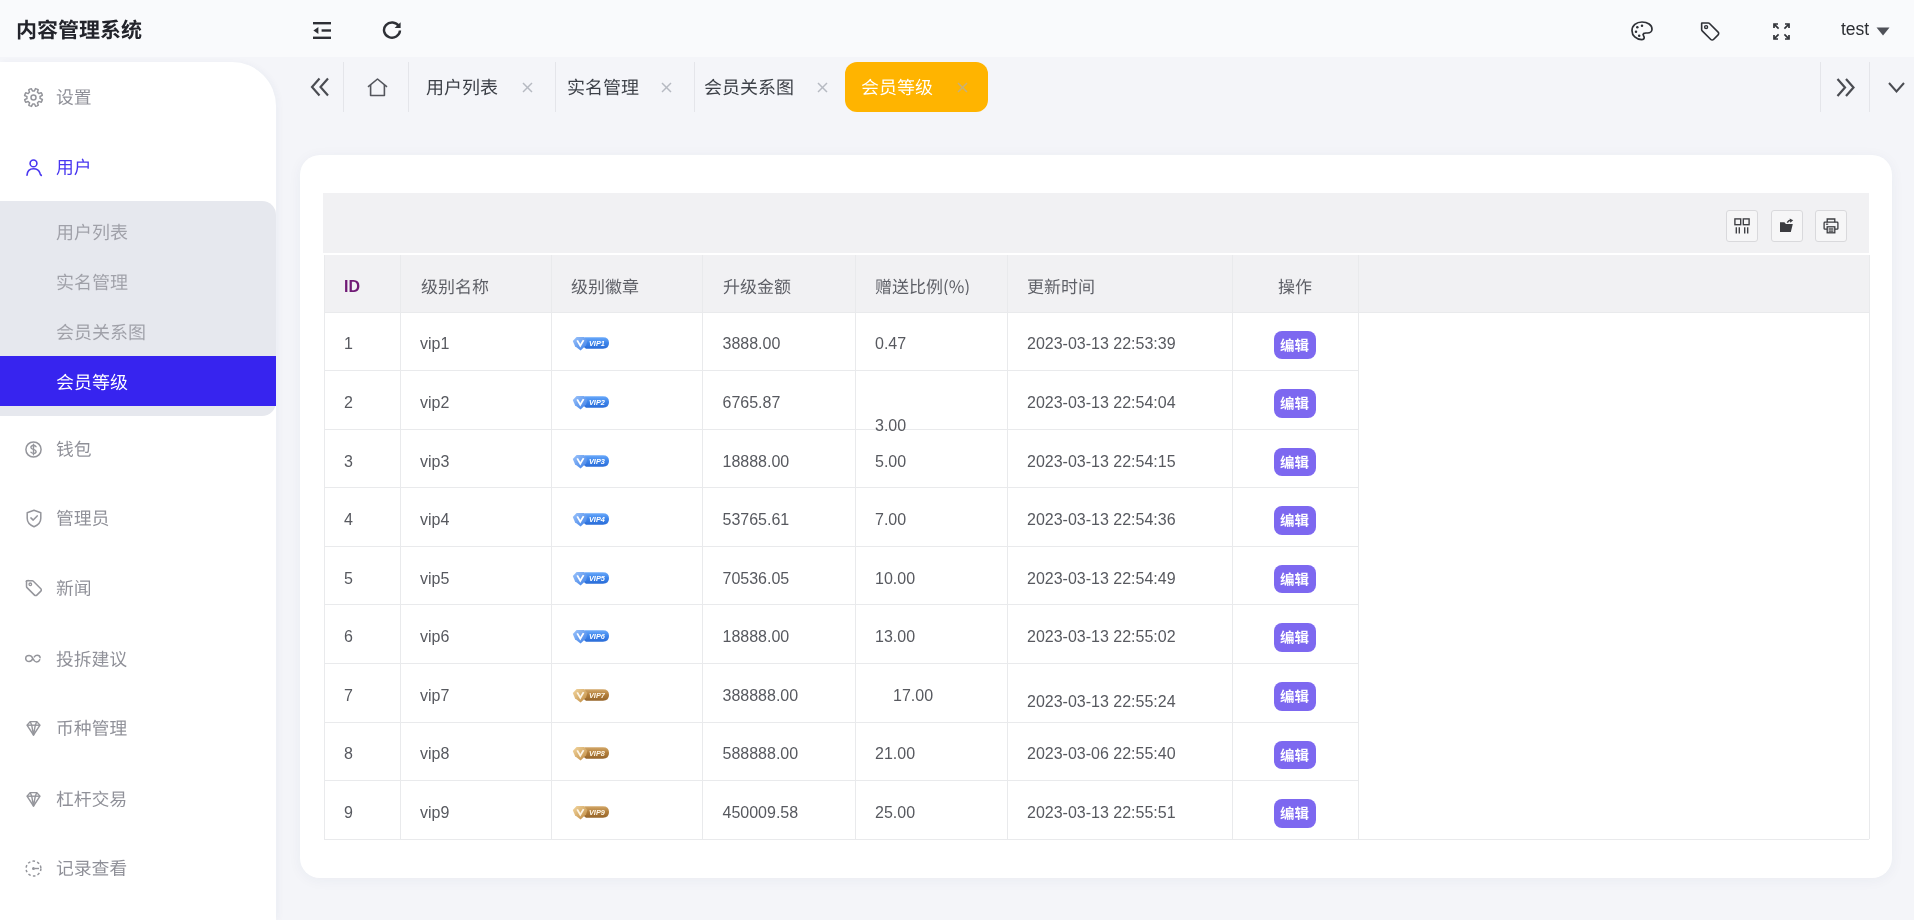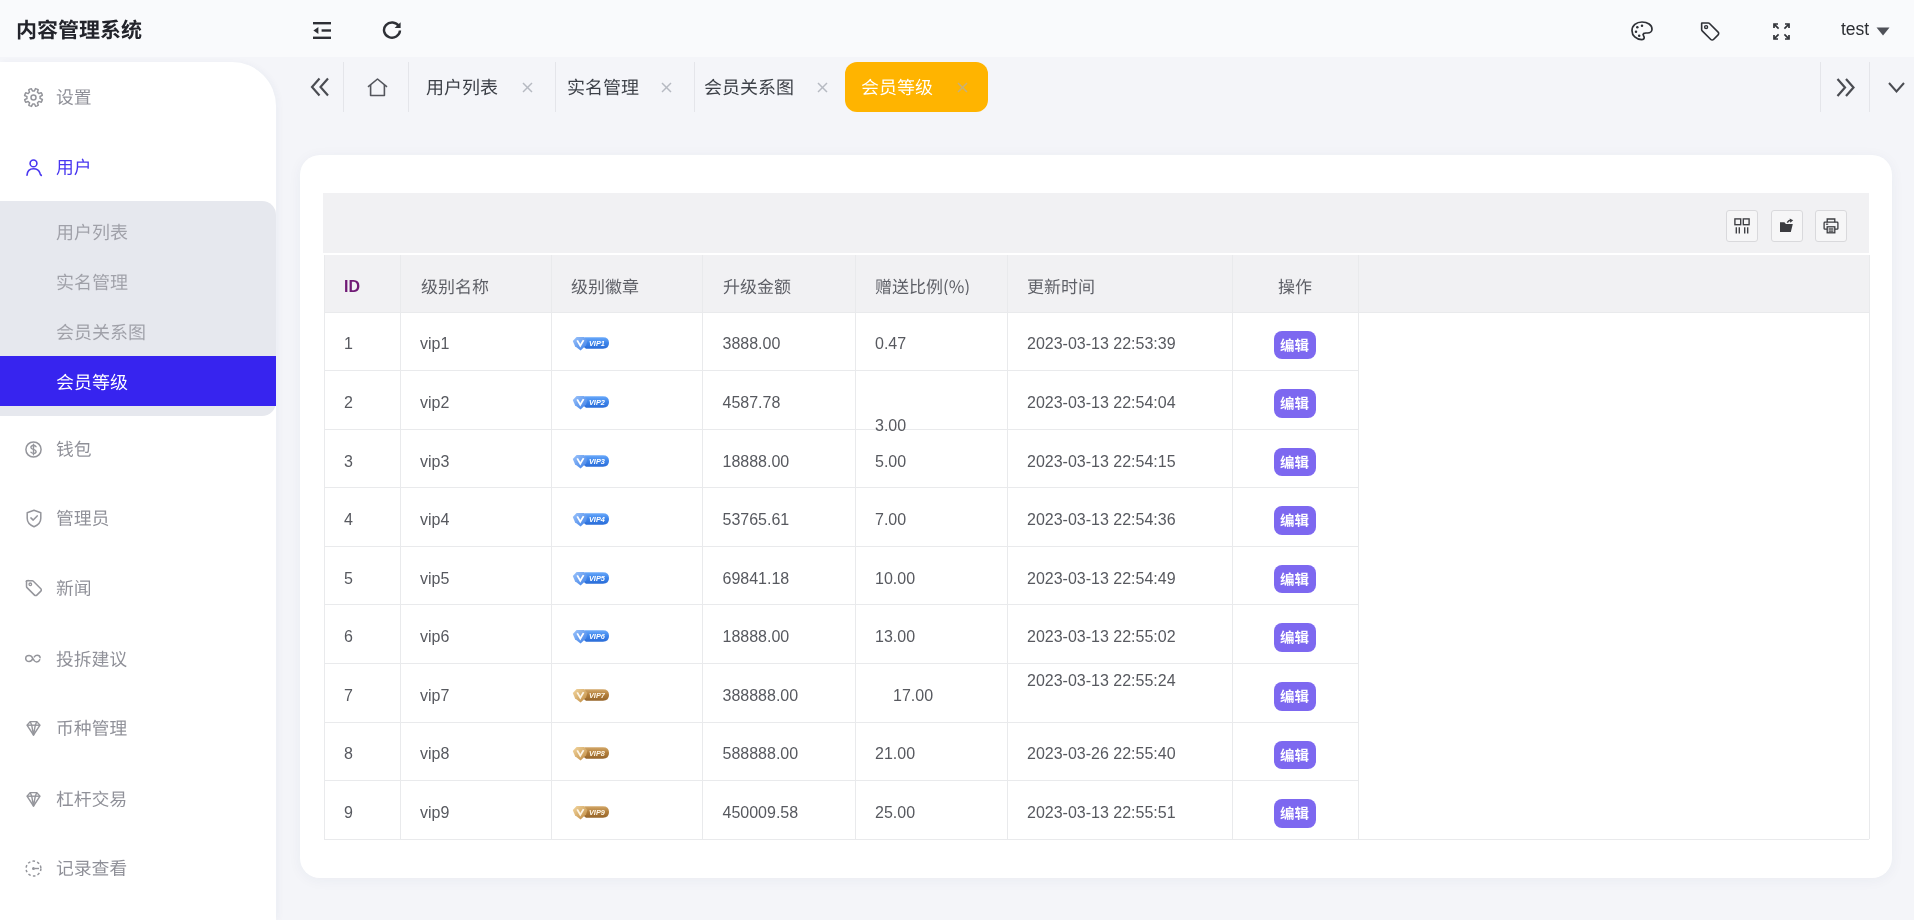--- a/index.html
+++ b/index.html
@@ -341,21 +341,21 @@
     <use href="#g-bianji" fill="#ffffff"></use>
   </svg>
 <div class="t" style="left:344px;top:394.94px;font-size:16px;line-height:16px;color:#57595f;font-weight:400;">2</div>
 <div class="t" style="left:420px;top:394.94px;font-size:16px;line-height:16px;color:#57595f;font-weight:400;">vip2</div>
 <svg class="ic" style="left:572px;top:394.94px" width="38" height="15" viewBox="0 0 38 15">
     <path d="M12.5,1.3 H31 Q37,1.3 37,7 Q37,12.7 31,12.7 H14 L10,9.5 Z" fill="url(#bb)"></path>
     <path d="M4.6,1 L12,1 L15.4,4.8 L14.2,9.3 L8.6,14.4 L3,10.2 L0.8,4.9 Z" fill="url(#bd)"></path>
     <path d="M5.2,4.4 L8.3,9.8 L11.6,4.1" stroke="#fff" stroke-width="1.8" fill="none"></path>
     <text x="17" y="10" font-family="Liberation Sans,sans-serif" font-size="7.3" font-style="italic" font-weight="bold" fill="#fff">VIP2</text>
   </svg>
-<div class="t" style="left:722.5px;top:394.94px;font-size:16px;line-height:16px;color:#57595f;font-weight:400;">4587.78</div>
+<div class="t" style="left:722.5px;top:394.94px;font-size:16px;line-height:16px;color:#57595f;font-weight:400;">6765.87</div>
 <div class="t" style="left:875px;top:394.94px;font-size:16px;line-height:16px;color:#57595f;font-weight:400;margin-top:23px;">3.00</div>
 <div class="t" style="left:1027px;top:394.94px;font-size:16px;line-height:16px;color:#57595f;font-weight:400;">2023-03-13 22:54:04</div>
 <div class="abs" style="left:1273.5px;top:389.24px;width:42px;height:28.5px;background:#7d68f0;border-radius:8px"></div>
 <svg class="z" style="left:1280.2px;top:396.2px;width:29px;height:14.5px" viewBox="0 0 2000 1000">
     <use href="#g-bianji" fill="#ffffff"></use>
   </svg>
 <div class="t" style="left:344px;top:453.5px;font-size:16px;line-height:16px;color:#57595f;font-weight:400;">3</div>
 <div class="t" style="left:420px;top:453.5px;font-size:16px;line-height:16px;color:#57595f;font-weight:400;">vip3</div>
 <svg class="ic" style="left:572px;top:453.5px" width="38" height="15" viewBox="0 0 38 15">
     <path d="M12.5,1.3 H31 Q37,1.3 37,7 Q37,12.7 31,12.7 H14 L10,9.5 Z" fill="url(#bb)"></path>
@@ -386,21 +386,21 @@
     <use href="#g-bianji" fill="#ffffff"></use>
   </svg>
 <div class="t" style="left:344px;top:570.62px;font-size:16px;line-height:16px;color:#57595f;font-weight:400;">5</div>
 <div class="t" style="left:420px;top:570.62px;font-size:16px;line-height:16px;color:#57595f;font-weight:400;">vip5</div>
 <svg class="ic" style="left:572px;top:570.62px" width="38" height="15" viewBox="0 0 38 15">
     <path d="M12.5,1.3 H31 Q37,1.3 37,7 Q37,12.7 31,12.7 H14 L10,9.5 Z" fill="url(#bb)"></path>
     <path d="M4.6,1 L12,1 L15.4,4.8 L14.2,9.3 L8.6,14.4 L3,10.2 L0.8,4.9 Z" fill="url(#bd)"></path>
     <path d="M5.2,4.4 L8.3,9.8 L11.6,4.1" stroke="#fff" stroke-width="1.8" fill="none"></path>
     <text x="17" y="10" font-family="Liberation Sans,sans-serif" font-size="7.3" font-style="italic" font-weight="bold" fill="#fff">VIP5</text>
   </svg>
-<div class="t" style="left:722.5px;top:570.62px;font-size:16px;line-height:16px;color:#57595f;font-weight:400;">69841.18</div>
+<div class="t" style="left:722.5px;top:570.62px;font-size:16px;line-height:16px;color:#57595f;font-weight:400;">70536.05</div>
 <div class="t" style="left:875px;top:570.62px;font-size:16px;line-height:16px;color:#57595f;font-weight:400;">10.00</div>
 <div class="t" style="left:1027px;top:570.62px;font-size:16px;line-height:16px;color:#57595f;font-weight:400;">2023-03-13 22:54:49</div>
 <div class="abs" style="left:1273.5px;top:564.92px;width:42px;height:28.5px;background:#7d68f0;border-radius:8px"></div>
 <svg class="z" style="left:1280.2px;top:571.88px;width:29px;height:14.5px" viewBox="0 0 2000 1000">
     <use href="#g-bianji" fill="#ffffff"></use>
   </svg>
 <div class="t" style="left:344px;top:629.18px;font-size:16px;line-height:16px;color:#57595f;font-weight:400;">6</div>
 <div class="t" style="left:420px;top:629.18px;font-size:16px;line-height:16px;color:#57595f;font-weight:400;">vip6</div>
 <svg class="ic" style="left:572px;top:629.18px" width="38" height="15" viewBox="0 0 38 15">
     <path d="M12.5,1.3 H31 Q37,1.3 37,7 Q37,12.7 31,12.7 H14 L10,9.5 Z" fill="url(#bb)"></path>
@@ -418,36 +418,36 @@
 <div class="t" style="left:344px;top:687.74px;font-size:16px;line-height:16px;color:#57595f;font-weight:400;">7</div>
 <div class="t" style="left:420px;top:687.74px;font-size:16px;line-height:16px;color:#57595f;font-weight:400;">vip7</div>
 <svg class="ic" style="left:572px;top:687.74px" width="38" height="15" viewBox="0 0 38 15">
     <path d="M12.5,1.3 H31 Q37,1.3 37,7 Q37,12.7 31,12.7 H14 L10,9.5 Z" fill="url(#gb)"></path>
     <path d="M4.6,1 L12,1 L15.4,4.8 L14.2,9.3 L8.6,14.4 L3,10.2 L0.8,4.9 Z" fill="url(#gd2)"></path>
     <path d="M5.2,4.4 L8.3,9.8 L11.6,4.1" stroke="#fdf6e8" stroke-width="1.8" fill="none"></path>
     <text x="17" y="10" font-family="Liberation Sans,sans-serif" font-size="7.3" font-style="italic" font-weight="bold" fill="#fdf6e8">VIP7</text>
   </svg>
 <div class="t" style="left:722.5px;top:687.74px;font-size:16px;line-height:16px;color:#57595f;font-weight:400;">388888.00</div>
 <div class="t" style="left:875px;top:687.74px;font-size:16px;line-height:16px;color:#57595f;font-weight:400;margin-left:18px;">17.00</div>
-<div class="t" style="left:1027px;top:673px;font-size:16px;line-height:16px;color:#57595f;font-weight:400;">2023-03-13 22:55:24</div>
+<div class="t" style="left:1027px;top:694px;font-size:16px;line-height:16px;color:#57595f;font-weight:400;">2023-03-13 22:55:24</div>
 <div class="abs" style="left:1273.5px;top:682.04px;width:42px;height:28.5px;background:#7d68f0;border-radius:8px"></div>
 <svg class="z" style="left:1280.2px;top:689px;width:29px;height:14.5px" viewBox="0 0 2000 1000">
     <use href="#g-bianji" fill="#ffffff"></use>
   </svg>
 <div class="t" style="left:344px;top:746.3px;font-size:16px;line-height:16px;color:#57595f;font-weight:400;">8</div>
 <div class="t" style="left:420px;top:746.3px;font-size:16px;line-height:16px;color:#57595f;font-weight:400;">vip8</div>
 <svg class="ic" style="left:572px;top:746.3px" width="38" height="15" viewBox="0 0 38 15">
     <path d="M12.5,1.3 H31 Q37,1.3 37,7 Q37,12.7 31,12.7 H14 L10,9.5 Z" fill="url(#gb)"></path>
     <path d="M4.6,1 L12,1 L15.4,4.8 L14.2,9.3 L8.6,14.4 L3,10.2 L0.8,4.9 Z" fill="url(#gd2)"></path>
     <path d="M5.2,4.4 L8.3,9.8 L11.6,4.1" stroke="#fdf6e8" stroke-width="1.8" fill="none"></path>
     <text x="17" y="10" font-family="Liberation Sans,sans-serif" font-size="7.3" font-style="italic" font-weight="bold" fill="#fdf6e8">VIP8</text>
   </svg>
 <div class="t" style="left:722.5px;top:746.3px;font-size:16px;line-height:16px;color:#57595f;font-weight:400;">588888.00</div>
 <div class="t" style="left:875px;top:746.3px;font-size:16px;line-height:16px;color:#57595f;font-weight:400;">21.00</div>
-<div class="t" style="left:1027px;top:746.3px;font-size:16px;line-height:16px;color:#57595f;font-weight:400;">2023-03-26 22:55:40</div>
+<div class="t" style="left:1027px;top:746.3px;font-size:16px;line-height:16px;color:#57595f;font-weight:400;">2023-03-06 22:55:40</div>
 <div class="abs" style="left:1273.5px;top:740.6px;width:42px;height:28.5px;background:#7d68f0;border-radius:8px"></div>
 <svg class="z" style="left:1280.2px;top:747.56px;width:29px;height:14.5px" viewBox="0 0 2000 1000">
     <use href="#g-bianji" fill="#ffffff"></use>
   </svg>
 <div class="t" style="left:344px;top:804.86px;font-size:16px;line-height:16px;color:#57595f;font-weight:400;">9</div>
 <div class="t" style="left:420px;top:804.86px;font-size:16px;line-height:16px;color:#57595f;font-weight:400;">vip9</div>
 <svg class="ic" style="left:572px;top:804.86px" width="38" height="15" viewBox="0 0 38 15">
     <path d="M12.5,1.3 H31 Q37,1.3 37,7 Q37,12.7 31,12.7 H14 L10,9.5 Z" fill="url(#gb)"></path>
     <path d="M4.6,1 L12,1 L15.4,4.8 L14.2,9.3 L8.6,14.4 L3,10.2 L0.8,4.9 Z" fill="url(#gd2)"></path>
     <path d="M5.2,4.4 L8.3,9.8 L11.6,4.1" stroke="#fdf6e8" stroke-width="1.8" fill="none"></path>

